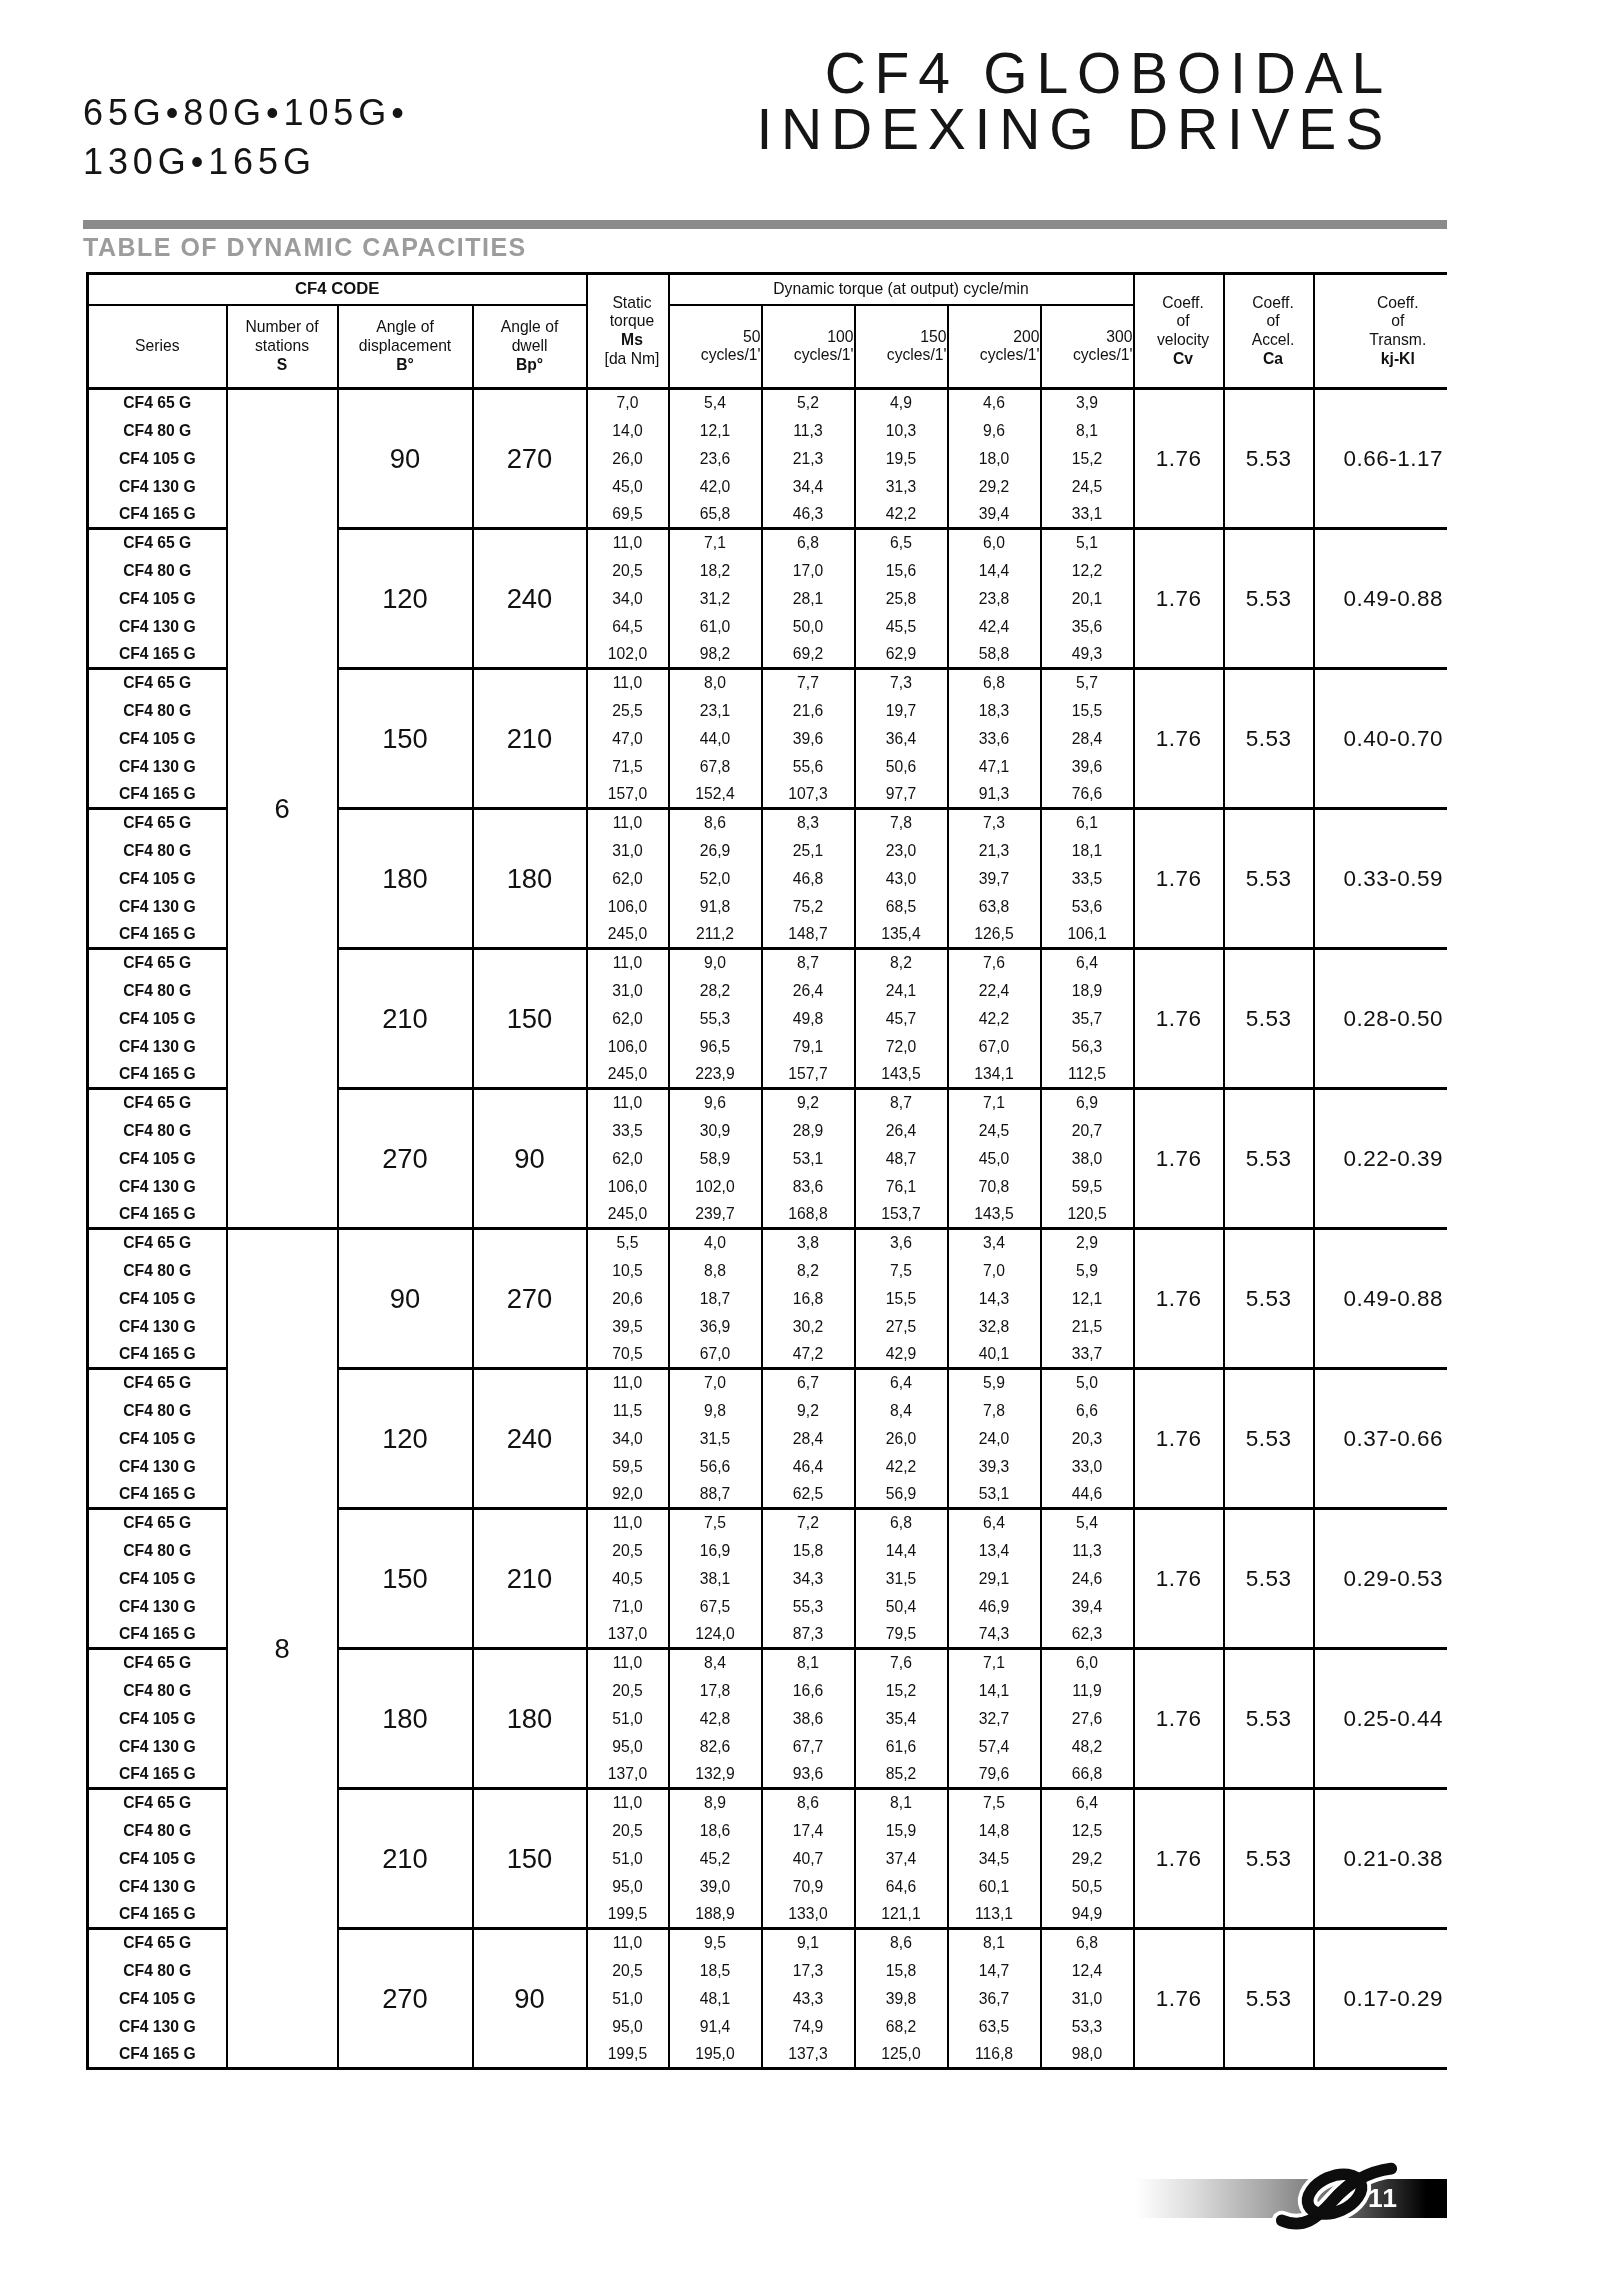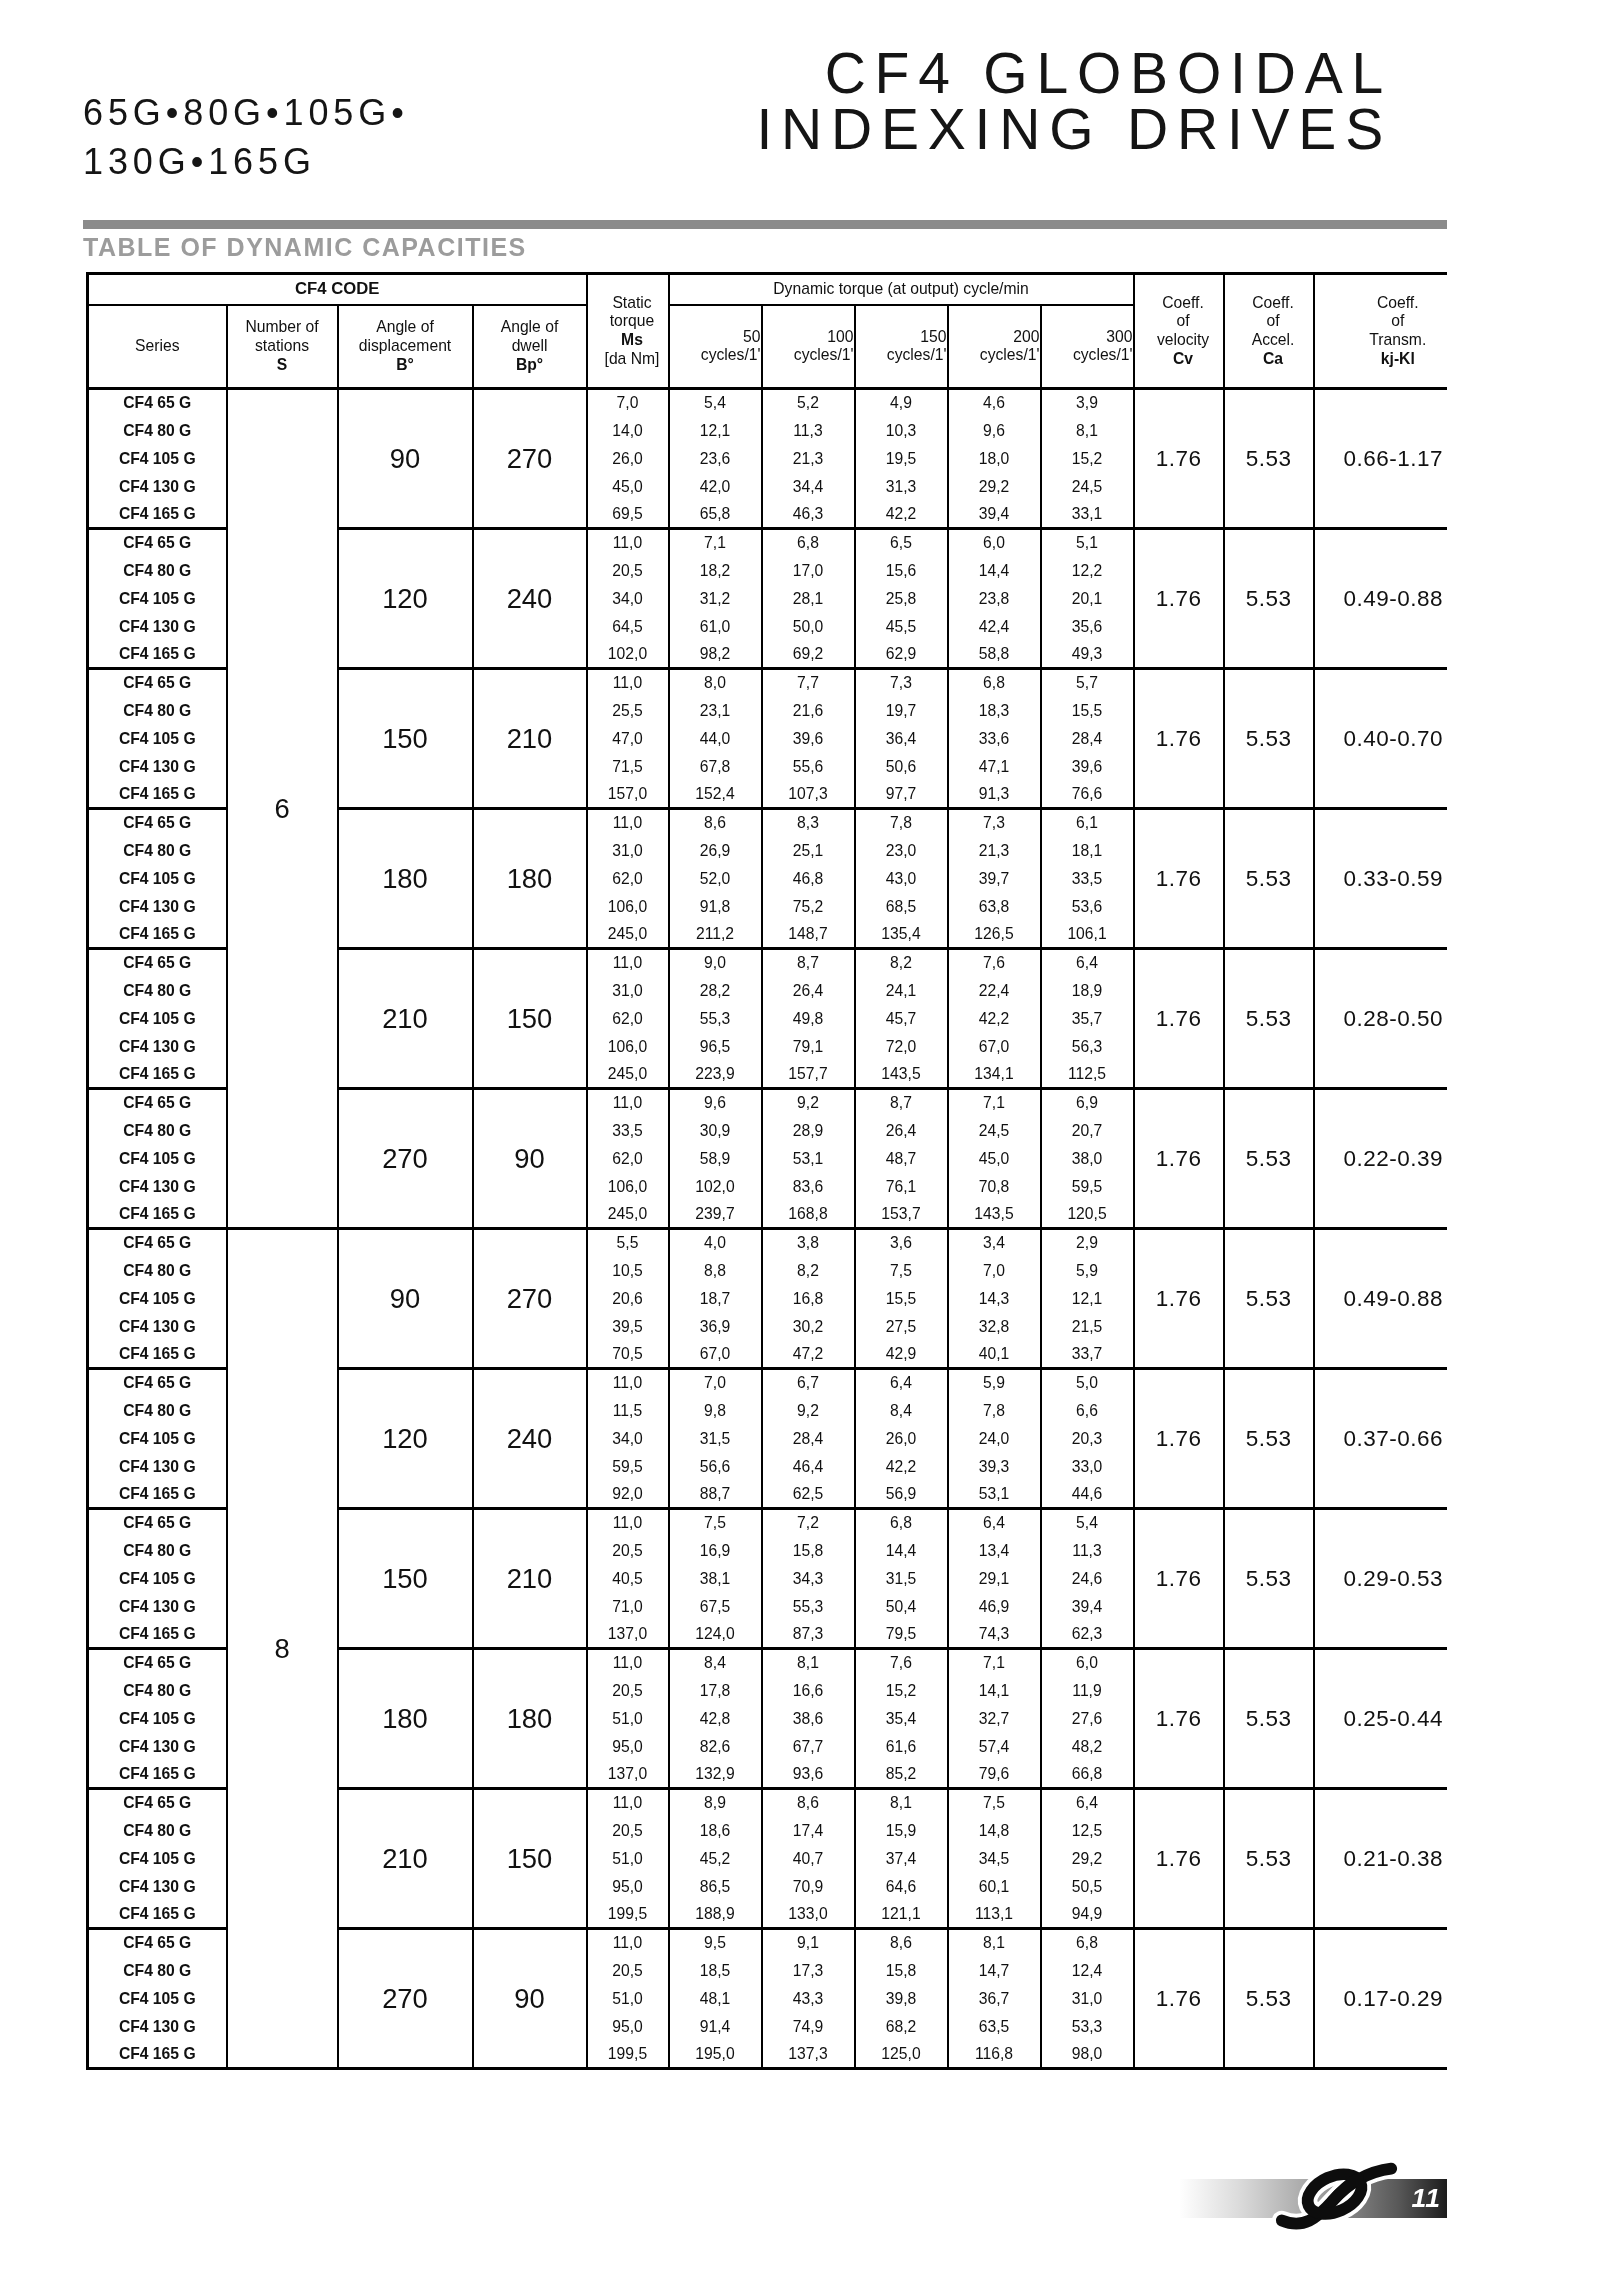--- a/index.html
+++ b/index.html
@@ -28,22 +28,22 @@
   .cap th .cycv, .cap th .cycu { display:block;text-align:right; }
   .cap tbody tr { height:28px; }
   .cap tbody td { border-top:0 solid #000; border-bottom:0 solid #000; font-size:15.7px; }
   .cap tbody tr.block-start td { border-top:3.9px solid #000; }
   .cap td.series { font-weight:bold; }
   .cap td.stations { font-size:27.4px; }
   .cap td.angle { font-size:27.4px; }
   .cap td.coeff { font-size:22.5px; letter-spacing:0.5px; }
 
   
-  .footer-bar { position:absolute; left:1179px; top:2179px; width:323px; height:39px;
-    background:linear-gradient(90deg,#ffffff 0%,#dcdcdc 18%,#a2a2a2 42%,#585858 68%,#000 90%);font-style:italic; }
+  .footer-bar { position:absolute; left:1136px; top:2179px; width:323px; height:39px;
+    background:linear-gradient(90deg,#ffffff 0%,#dcdcdc 18%,#a2a2a2 42%,#585858 68%,#000 90%); }
   .page-num { position:absolute; right:61px; top:0; line-height:39px; font-size:26.5px; font-weight:bold; color:#fff; letter-spacing:1px; }
   .brand-logo { position:absolute; left:1270px; top:2148px; width:133px; height:98px; }
 </style>
 </head>
 <body>
 
 <div class="page">
 
   <div class="codes">
     <div>65G•80G•105G•</div>
@@ -674,21 +674,21 @@
           <td class="num">51,0</td>
           <td class="num">45,2</td>
           <td class="num">40,7</td>
           <td class="num">37,4</td>
           <td class="num">34,5</td>
           <td class="num">29,2</td>
         </tr>
         <tr>
           <td class="series">CF4 130 G</td>
           <td class="num">95,0</td>
-          <td class="num">86,5</td>
+          <td class="num">39,0</td>
           <td class="num">70,9</td>
           <td class="num">64,6</td>
           <td class="num">60,1</td>
           <td class="num">50,5</td>
         </tr>
         <tr>
           <td class="series">CF4 165 G</td>
           <td class="num">199,5</td>
           <td class="num">188,9</td>
           <td class="num">133,0</td>

